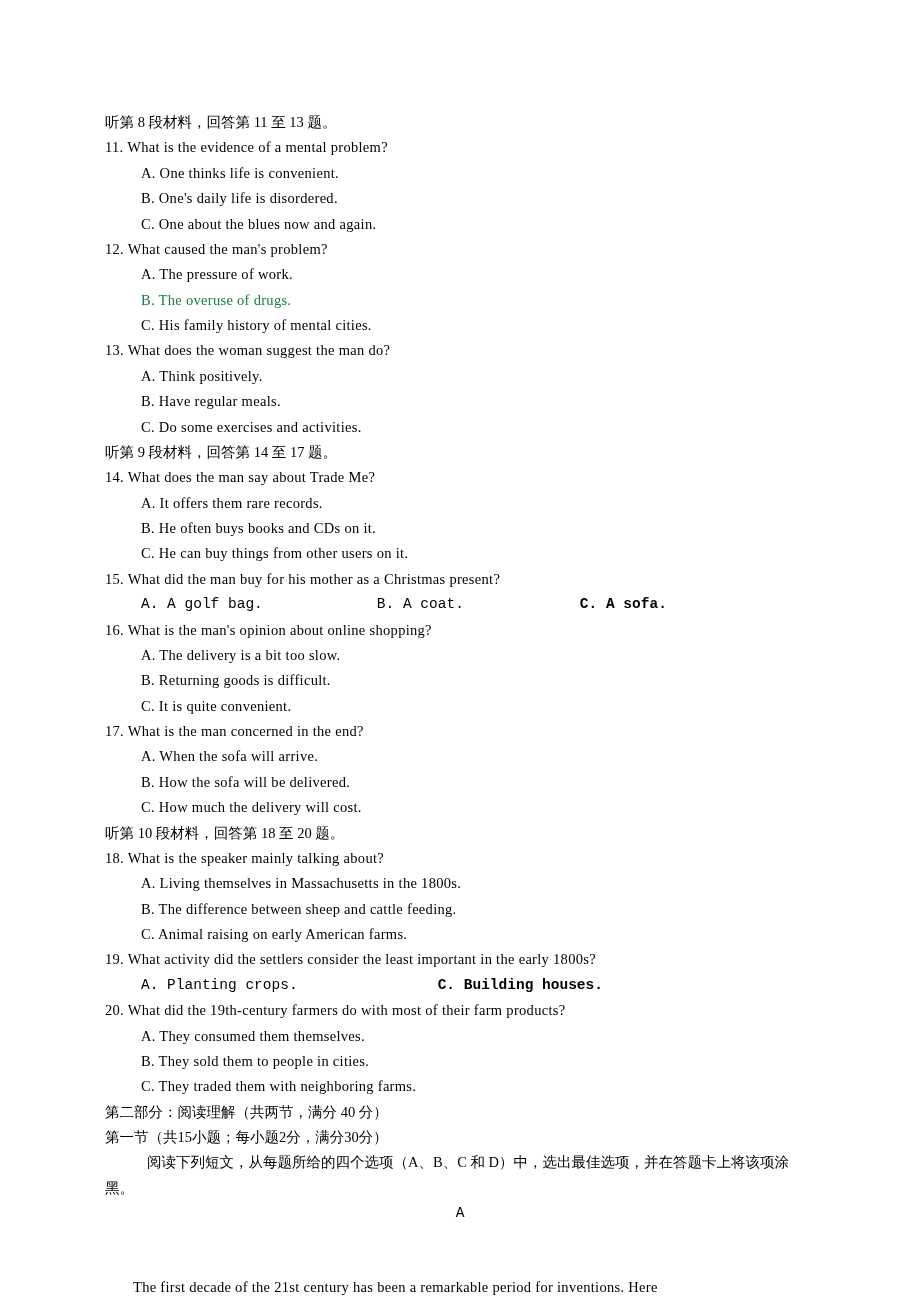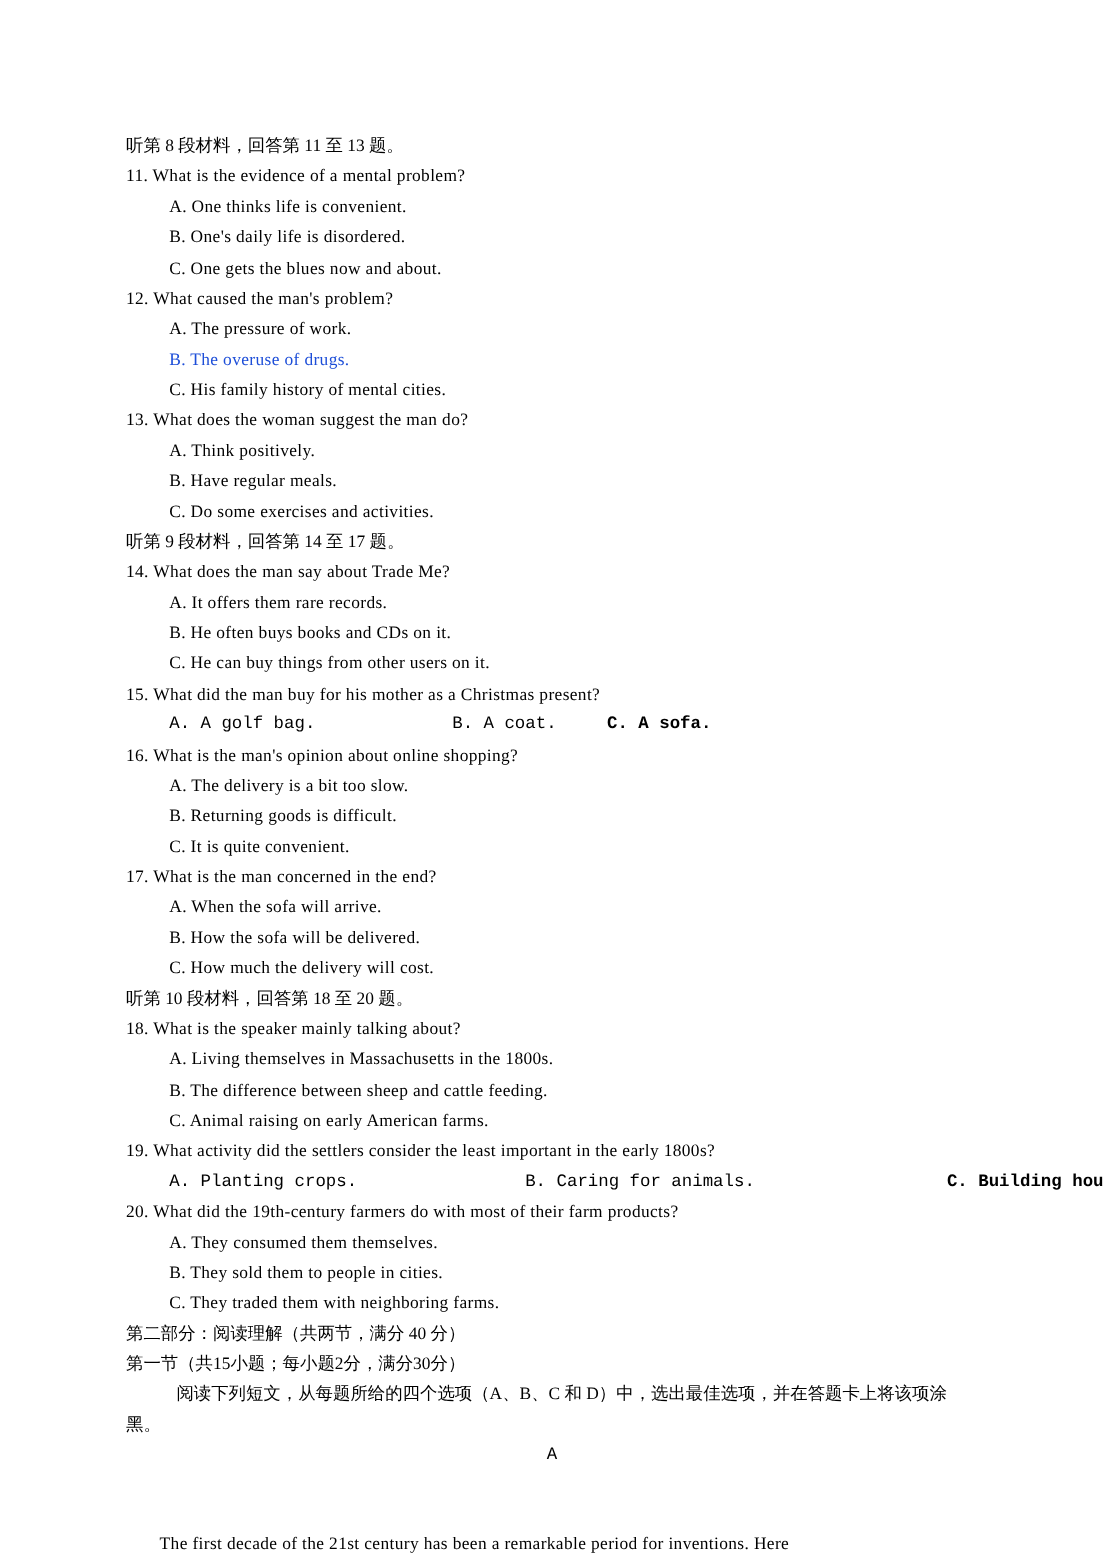--- a/index.html
+++ b/index.html
@@ -11,38 +11,38 @@
       margin: 0;
       padding: 110px 105px 60px 105px;
       width: 920px;
       box-sizing: border-box;
     }
     .mono { font-family: Liberation Serif, serif; letter-spacing: 0.3px; }
     .indent-line { padding-left: 36px; }
     .section-heading { letter-spacing: 0; }
     .centered { text-align: center; font-family: "Courier New", monospace; }
     .reading-intro { text-indent: 42px; }
-    .highlight { color: #1d4ed8; }
+    .highlight { color: #15803d; }
     .opt-row { display: flex; padding-left: 36px; font-family: "Courier New", monospace; }
     .opt-a { flex: 0 0 auto; margin-right: 114px; }
-    .opt-b { flex: 0 0 auto; margin-right: 42px; }
+    .opt-b { flex: 0 0 auto; margin-right: 116px; }
     .opt-c { flex: 0 0 auto; font-weight: bold; }
     .opt-row-wide .opt-a { margin-right: 140px; }
     .opt-row-wide .opt-b { margin-right: 160px; }
     .opt-row-wide .opt-c { }
   </style>
 </head>
 <body>
 
 <div class="section-heading">听第 8 段材料，回答第 11 至 13 题。</div>
 
 <div class="mono">11. What is the evidence of a mental problem?</div>
 <div class="mono indent-line">A. One thinks life is convenient.</div>
 <div class="mono indent-line">B. One's daily life is disordered.</div>
-<div class="mono indent-line">C. One gets the blues now and about.</div>
+<div class="mono indent-line">C. One about the blues now and again.</div>
 
 <div class="mono">12. What caused the man's problem?</div>
 <div class="mono indent-line">A. The pressure of work.</div>
 <div class="mono indent-line highlight">B. The overuse of drugs.</div>
 <div class="mono indent-line">C. His family history of mental cities.</div>
 
 <div class="mono">13. What does the woman suggest the man do?</div>
 <div class="mono indent-line">A. Think positively.</div>
 <div class="mono indent-line">B. Have regular meals.</div>
 <div class="mono indent-line">C. Do some exercises and activities.</div>
@@ -74,21 +74,20 @@
 <div class="section-heading">听第 10 段材料，回答第 18 至 20 题。</div>
 
 <div class="mono">18. What is the speaker mainly talking about?</div>
 <div class="mono indent-line">A. Living themselves in Massachusetts in the 1800s.</div>
 <div class="mono indent-line">B. The difference between sheep and cattle feeding.</div>
 <div class="mono indent-line">C. Animal raising on early American farms.</div>
 
 <div class="mono">19. What activity did the settlers consider the least important in the early 1800s?</div>
 <div class="opt-row opt-row-wide">
   <span class="opt-a">A. Planting crops.</span>
-  <span class="opt-b">B. Caring for animals.</span>
   <span class="opt-c">C. Building houses.</span>
 </div>
 
 <div class="mono">20. What did the 19th-century farmers do with most of their farm products?</div>
 <div class="mono indent-line">A. They consumed them themselves.</div>
 <div class="mono indent-line">B. They sold them to people in cities.</div>
 <div class="mono indent-line">C. They traded them with neighboring farms.</div>
 
 <div class="section-heading">第二部分：阅读理解（共两节，满分 40 分）</div>
 <div class="section-heading">第一节（共15小题；每小题2分，满分30分）</div>

